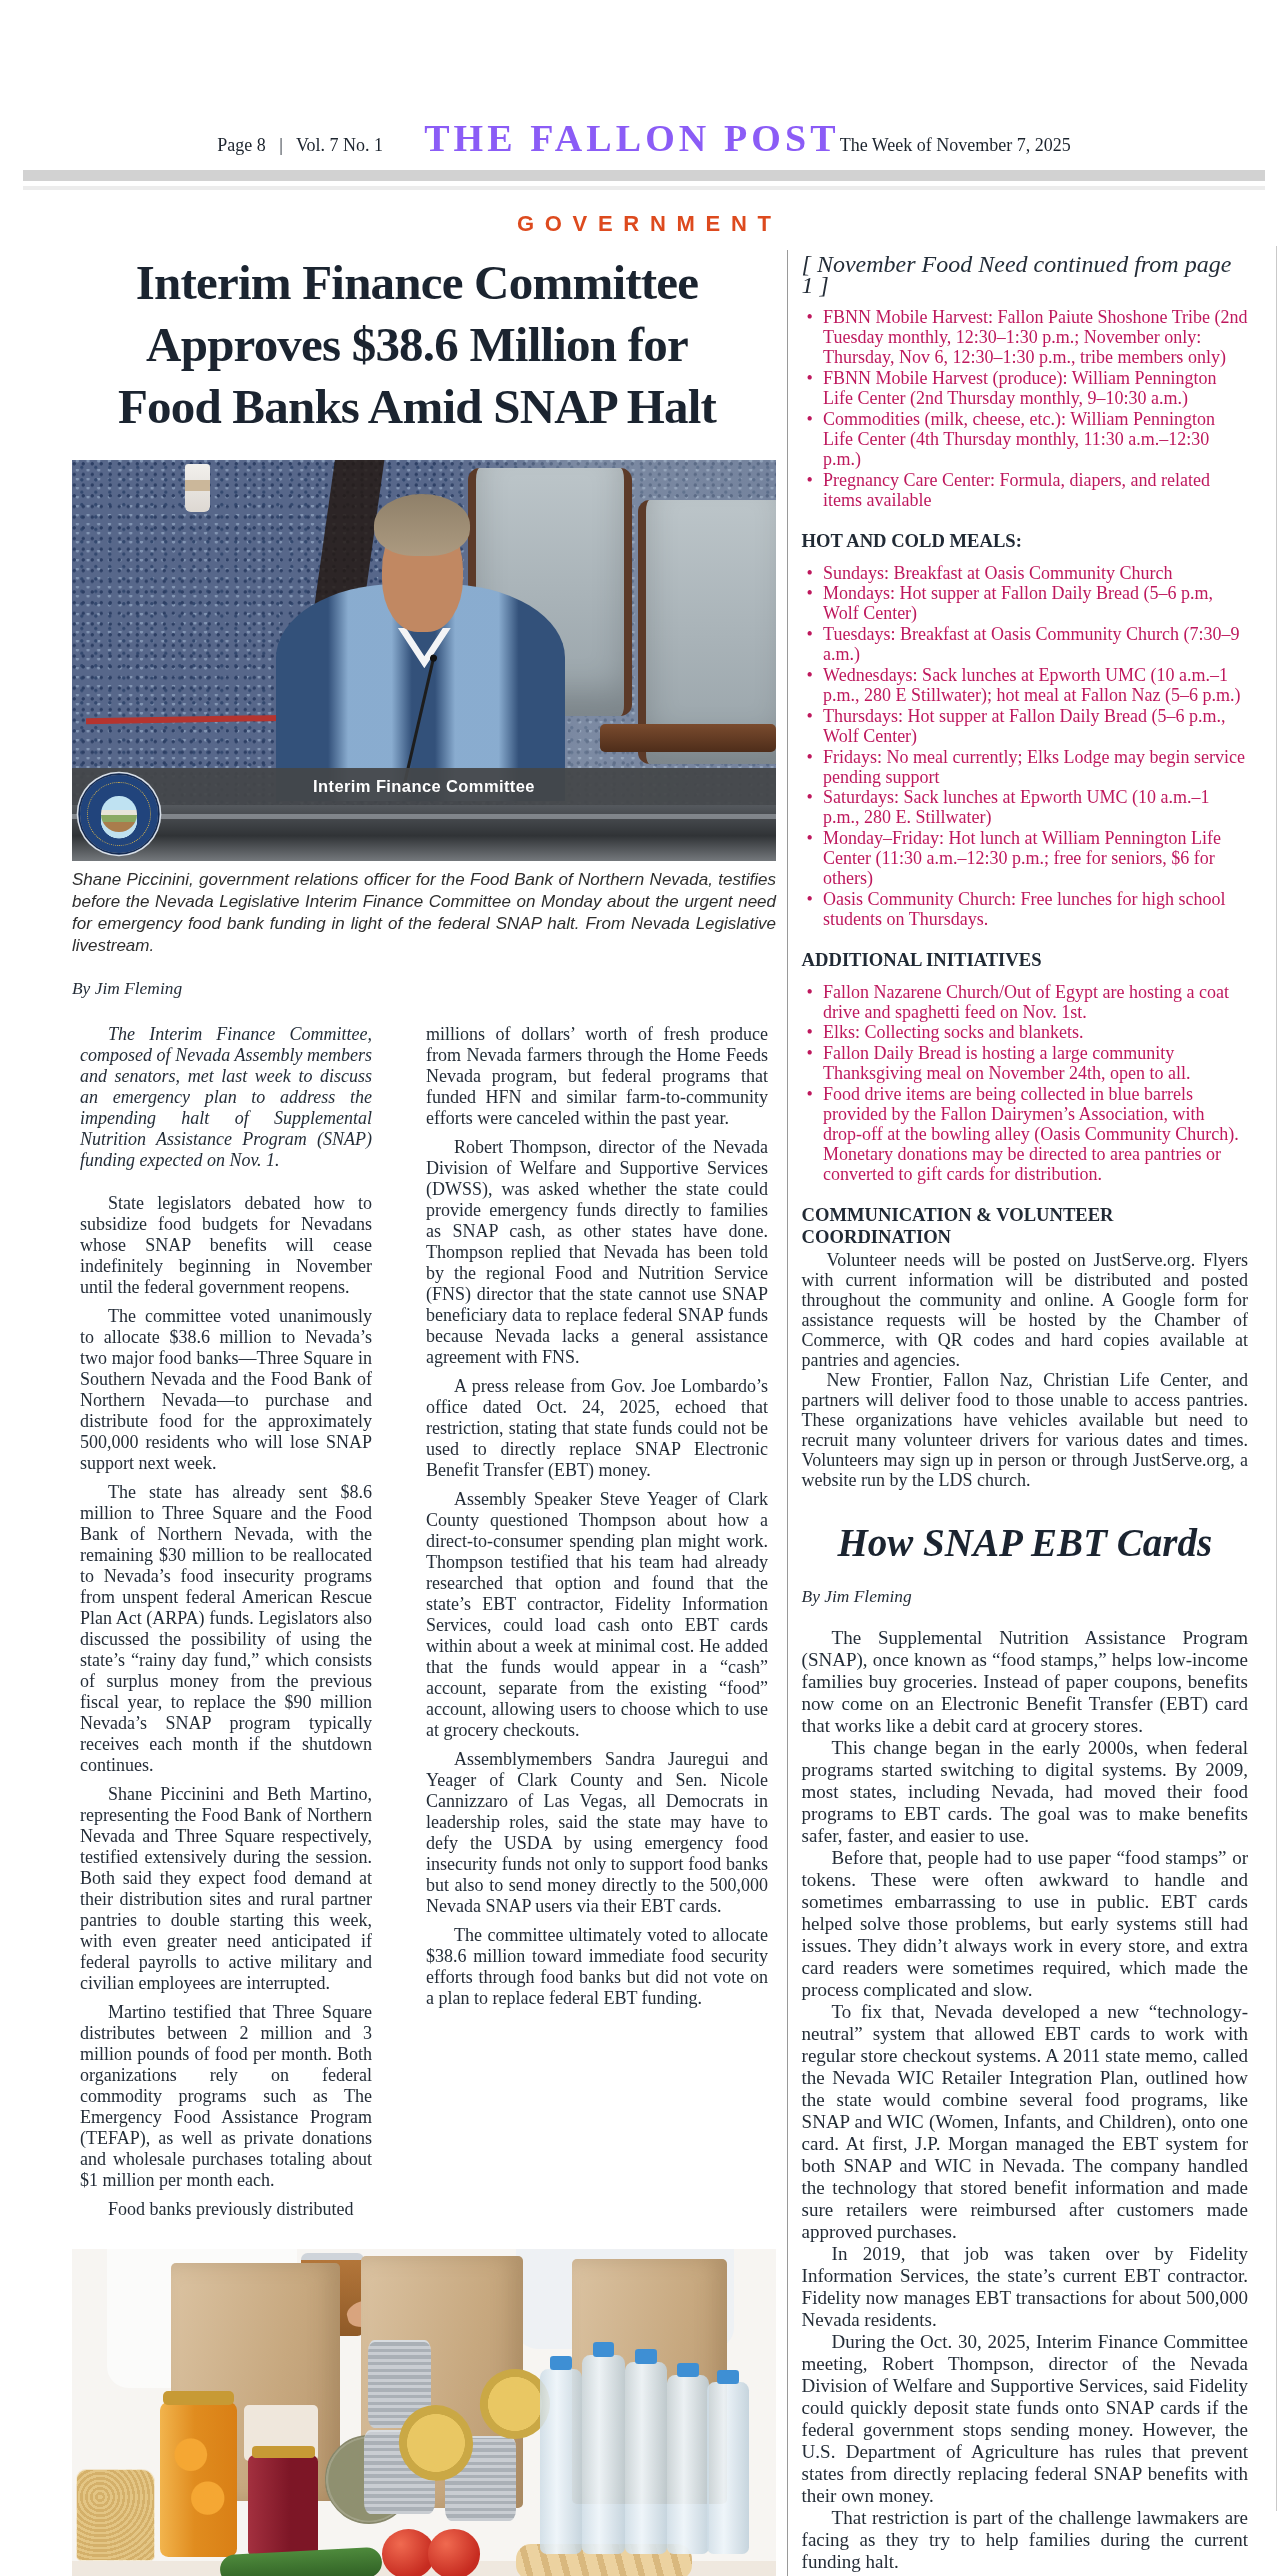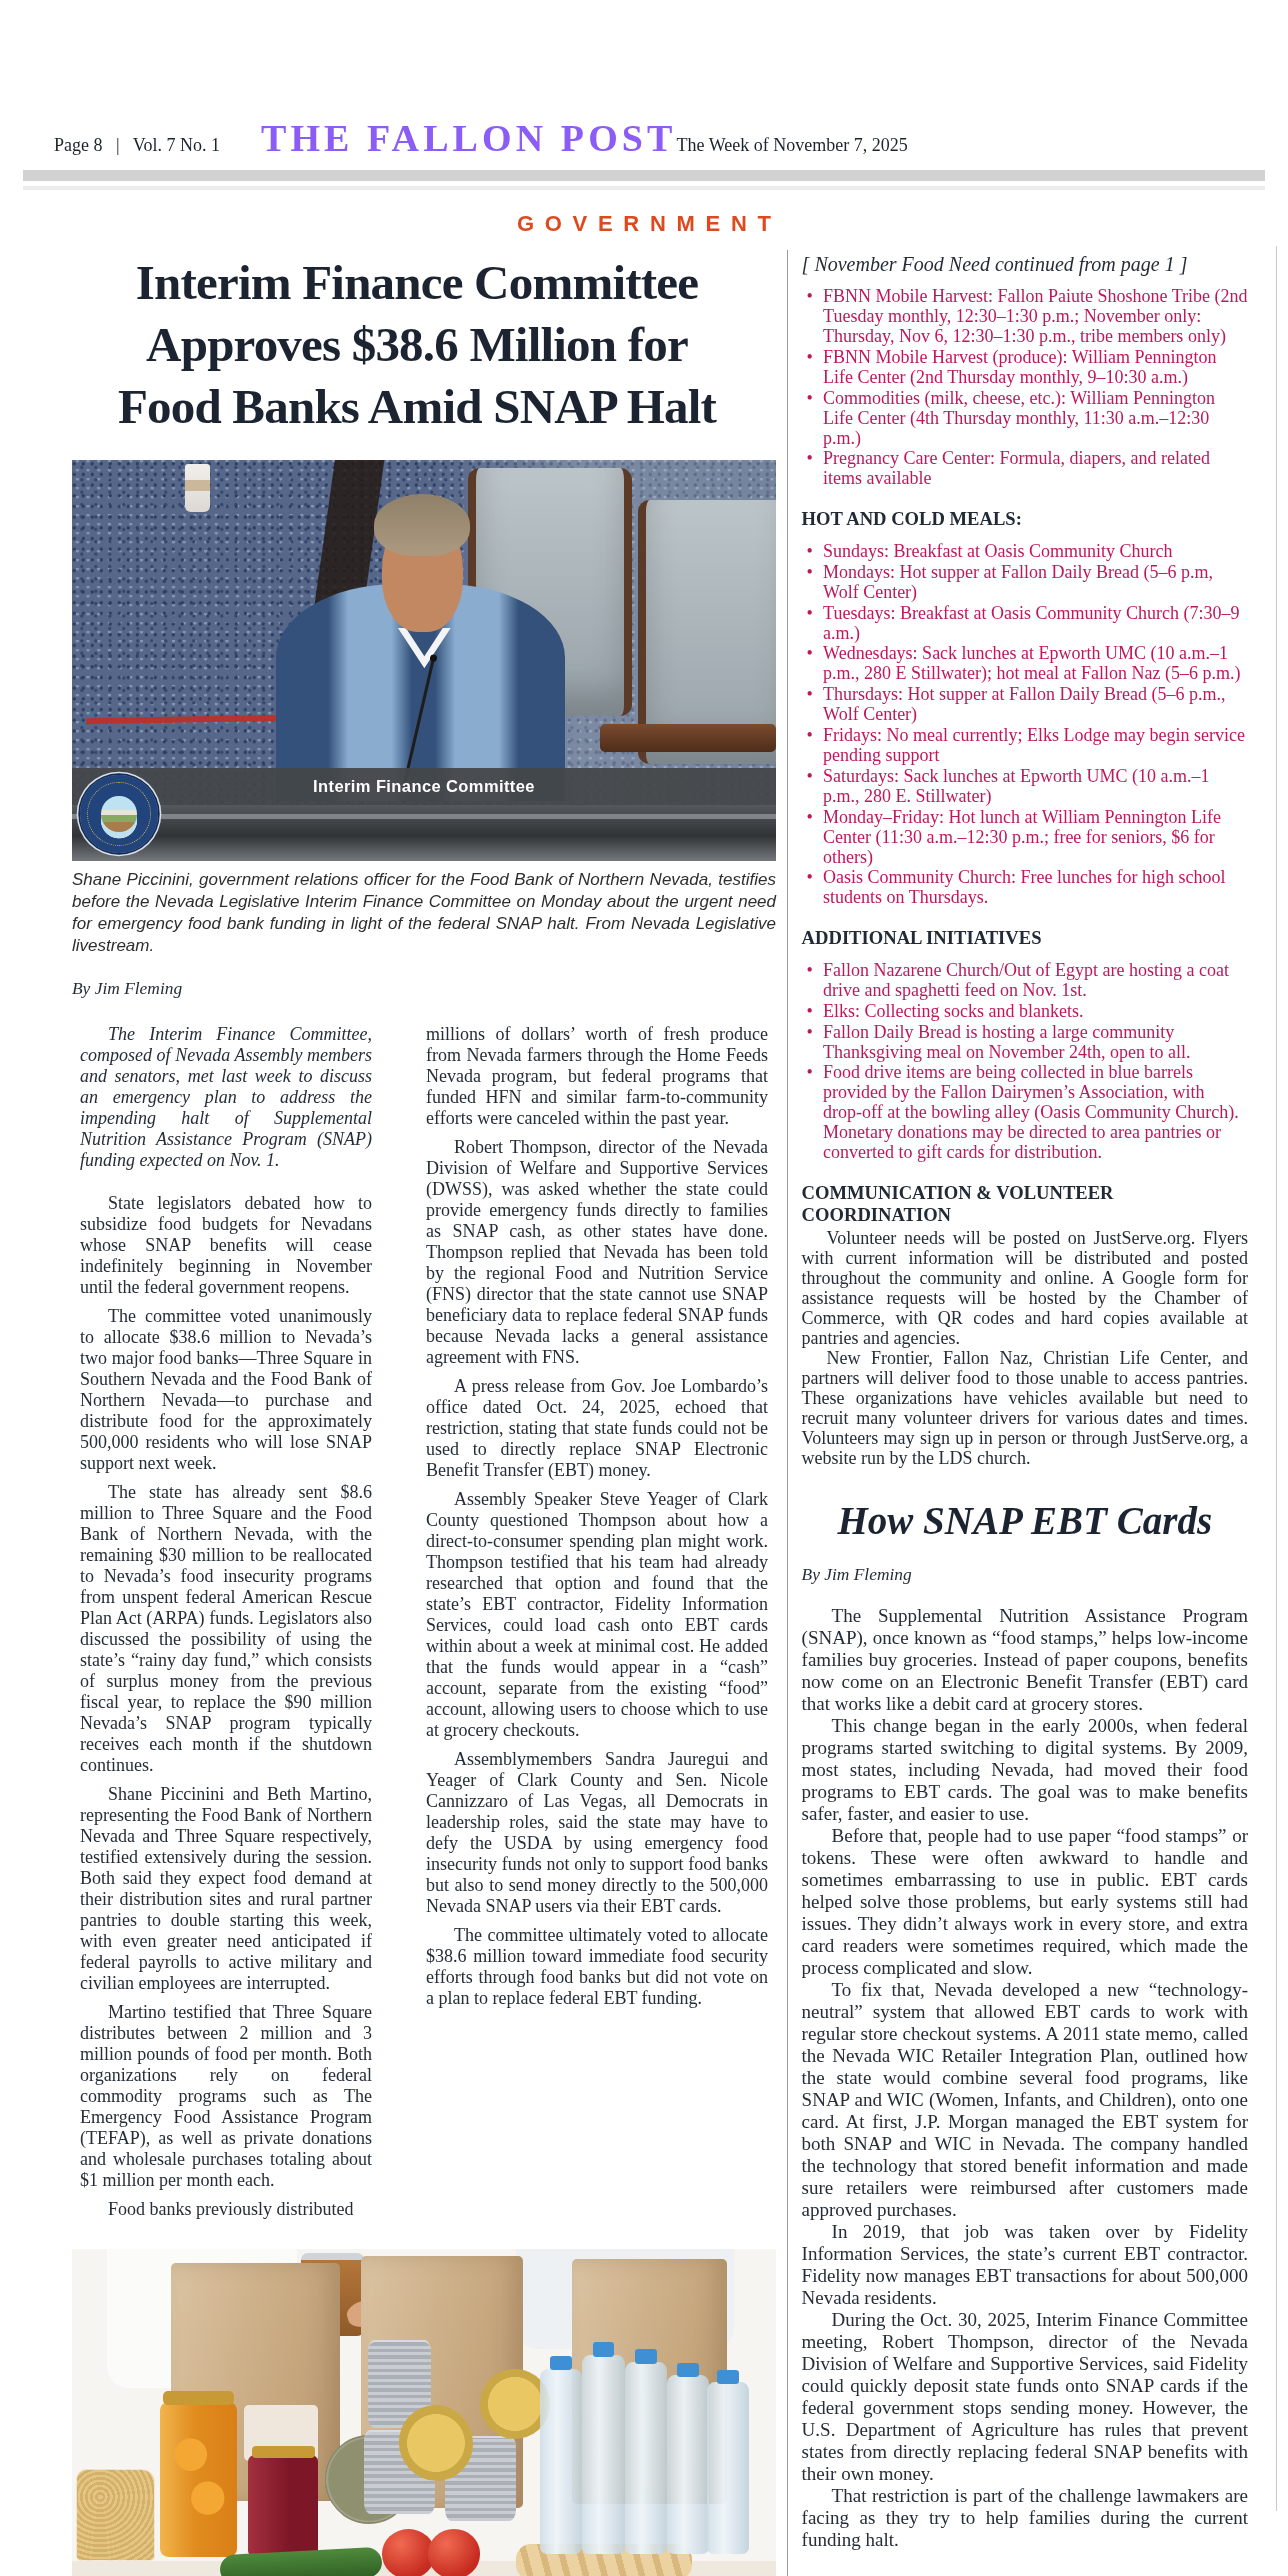--- a/index.html
+++ b/index.html
@@ -1,20 +1,20 @@
 <!DOCTYPE html>
 <html style="font-size:13.2px"><head>
 <meta charset="utf-8">
 <style>
   html,body { margin:0; padding:0; background:#ffffff; }
   body { width:1288px; height:2576px; position:relative; font-family:"Liberation Serif", serif; color:#242d38; }
   .page { position:relative; width:100%; height:100%; overflow:hidden; }
 
   
-  .header { margin:0 54px; padding-top:116px; display:flex; justify-content:flex-start; align-items:baseline; }
+  .header { margin:0 54px; padding-top:116px; display:flex; justify-content:center; align-items:baseline; }
   .page-info, .issue-date { font-size:18px; color:#1c242e; white-space:pre; }
   .masthead { font-size:38px; font-weight:bold; letter-spacing:4.1px; color:#8b5cf6;margin-left:41px; }
   .rule-thick { height:10.7px; background:#d2d2d2; margin:10px 23px 0; }
   .rule-thin  { height:4.1px;  background:#ececec; margin:5px 23px 0; }
   .section-label { text-align:center; margin-top:21.5px; font-family:"Liberation Sans", sans-serif;
                    font-weight:bold; font-size:22px; letter-spacing:10.7px; text-indent:10.7px; color:#dd4a1e; }
 
   
   .content { display:flex; margin:13.2px 40px 0 54px; }
   .main-col { flex:0 0 726px; width:726px; }
@@ -130,21 +130,21 @@
   .fp-bread { position:absolute; left:63%; bottom:0; width:25%; height:11%;
       background:repeating-linear-gradient(75deg,#ecd2a0 0 11.6px,#d9b87e 11.6px 18px); border-radius:15px; }
   .fp-bottle { position:absolute; bottom:8%; width:6%; height:56%;
       background:linear-gradient(90deg, rgba(205,220,230,.85), rgba(238,245,250,.95) 40%, rgba(190,207,218,.85));
       border-radius:8.3px 8.3px 6.6px 6.6px; }
   .fp-bottle::before { content:""; position:absolute; top:-7%; left:24%; width:52%; height:8%; background:#3e8fd4; border-radius:3.3px; }
   .fp-bottle.w1 { left:66.5%; } .fp-bottle.w2 { left:72.5%; height:60%; } .fp-bottle.w3 { left:78.5%; height:58%; }
   .fp-bottle.w4 { left:84.5%; height:54%; } .fp-bottle.w5 { left:90.2%; height:52%; }
 
   
-  .continued { font-style:italic; font-size:20px; line-height:21.5px; color:#242d38; }
+  .continued { font-style:italic; font-size:24px; line-height:21.5px; color:#242d38; }
   .sb-list { margin:10.7px 0 0; padding:0; list-style:none; }
   .sb-list li { position:relative; padding-left:21.5px; font-size:18px; line-height:20px; margin-bottom:0.8px; color:#be185d; }
   .sb-list li::before { content:"\2022"; position:absolute; left:5px; }
   .sb-heading { font-weight:bold; font-size:18.6px; line-height:22px; color:#20293400; color:#212a35; margin-top:20px; }
   .sb-pars { margin-top:1.7px; }
   .sb-pars p { margin:0; font-size:18px; line-height:20px; text-indent:25px; text-align:justify; color:#242d38; }
 
   .article2-headline { margin:30px 0 0; text-align:center; font-weight:bold; font-style:italic;
       font-size:39px; line-height:46px; color:#1b2430; }
   .byline2 { margin-top:20px; font-style:italic; font-size:17.4px; }

